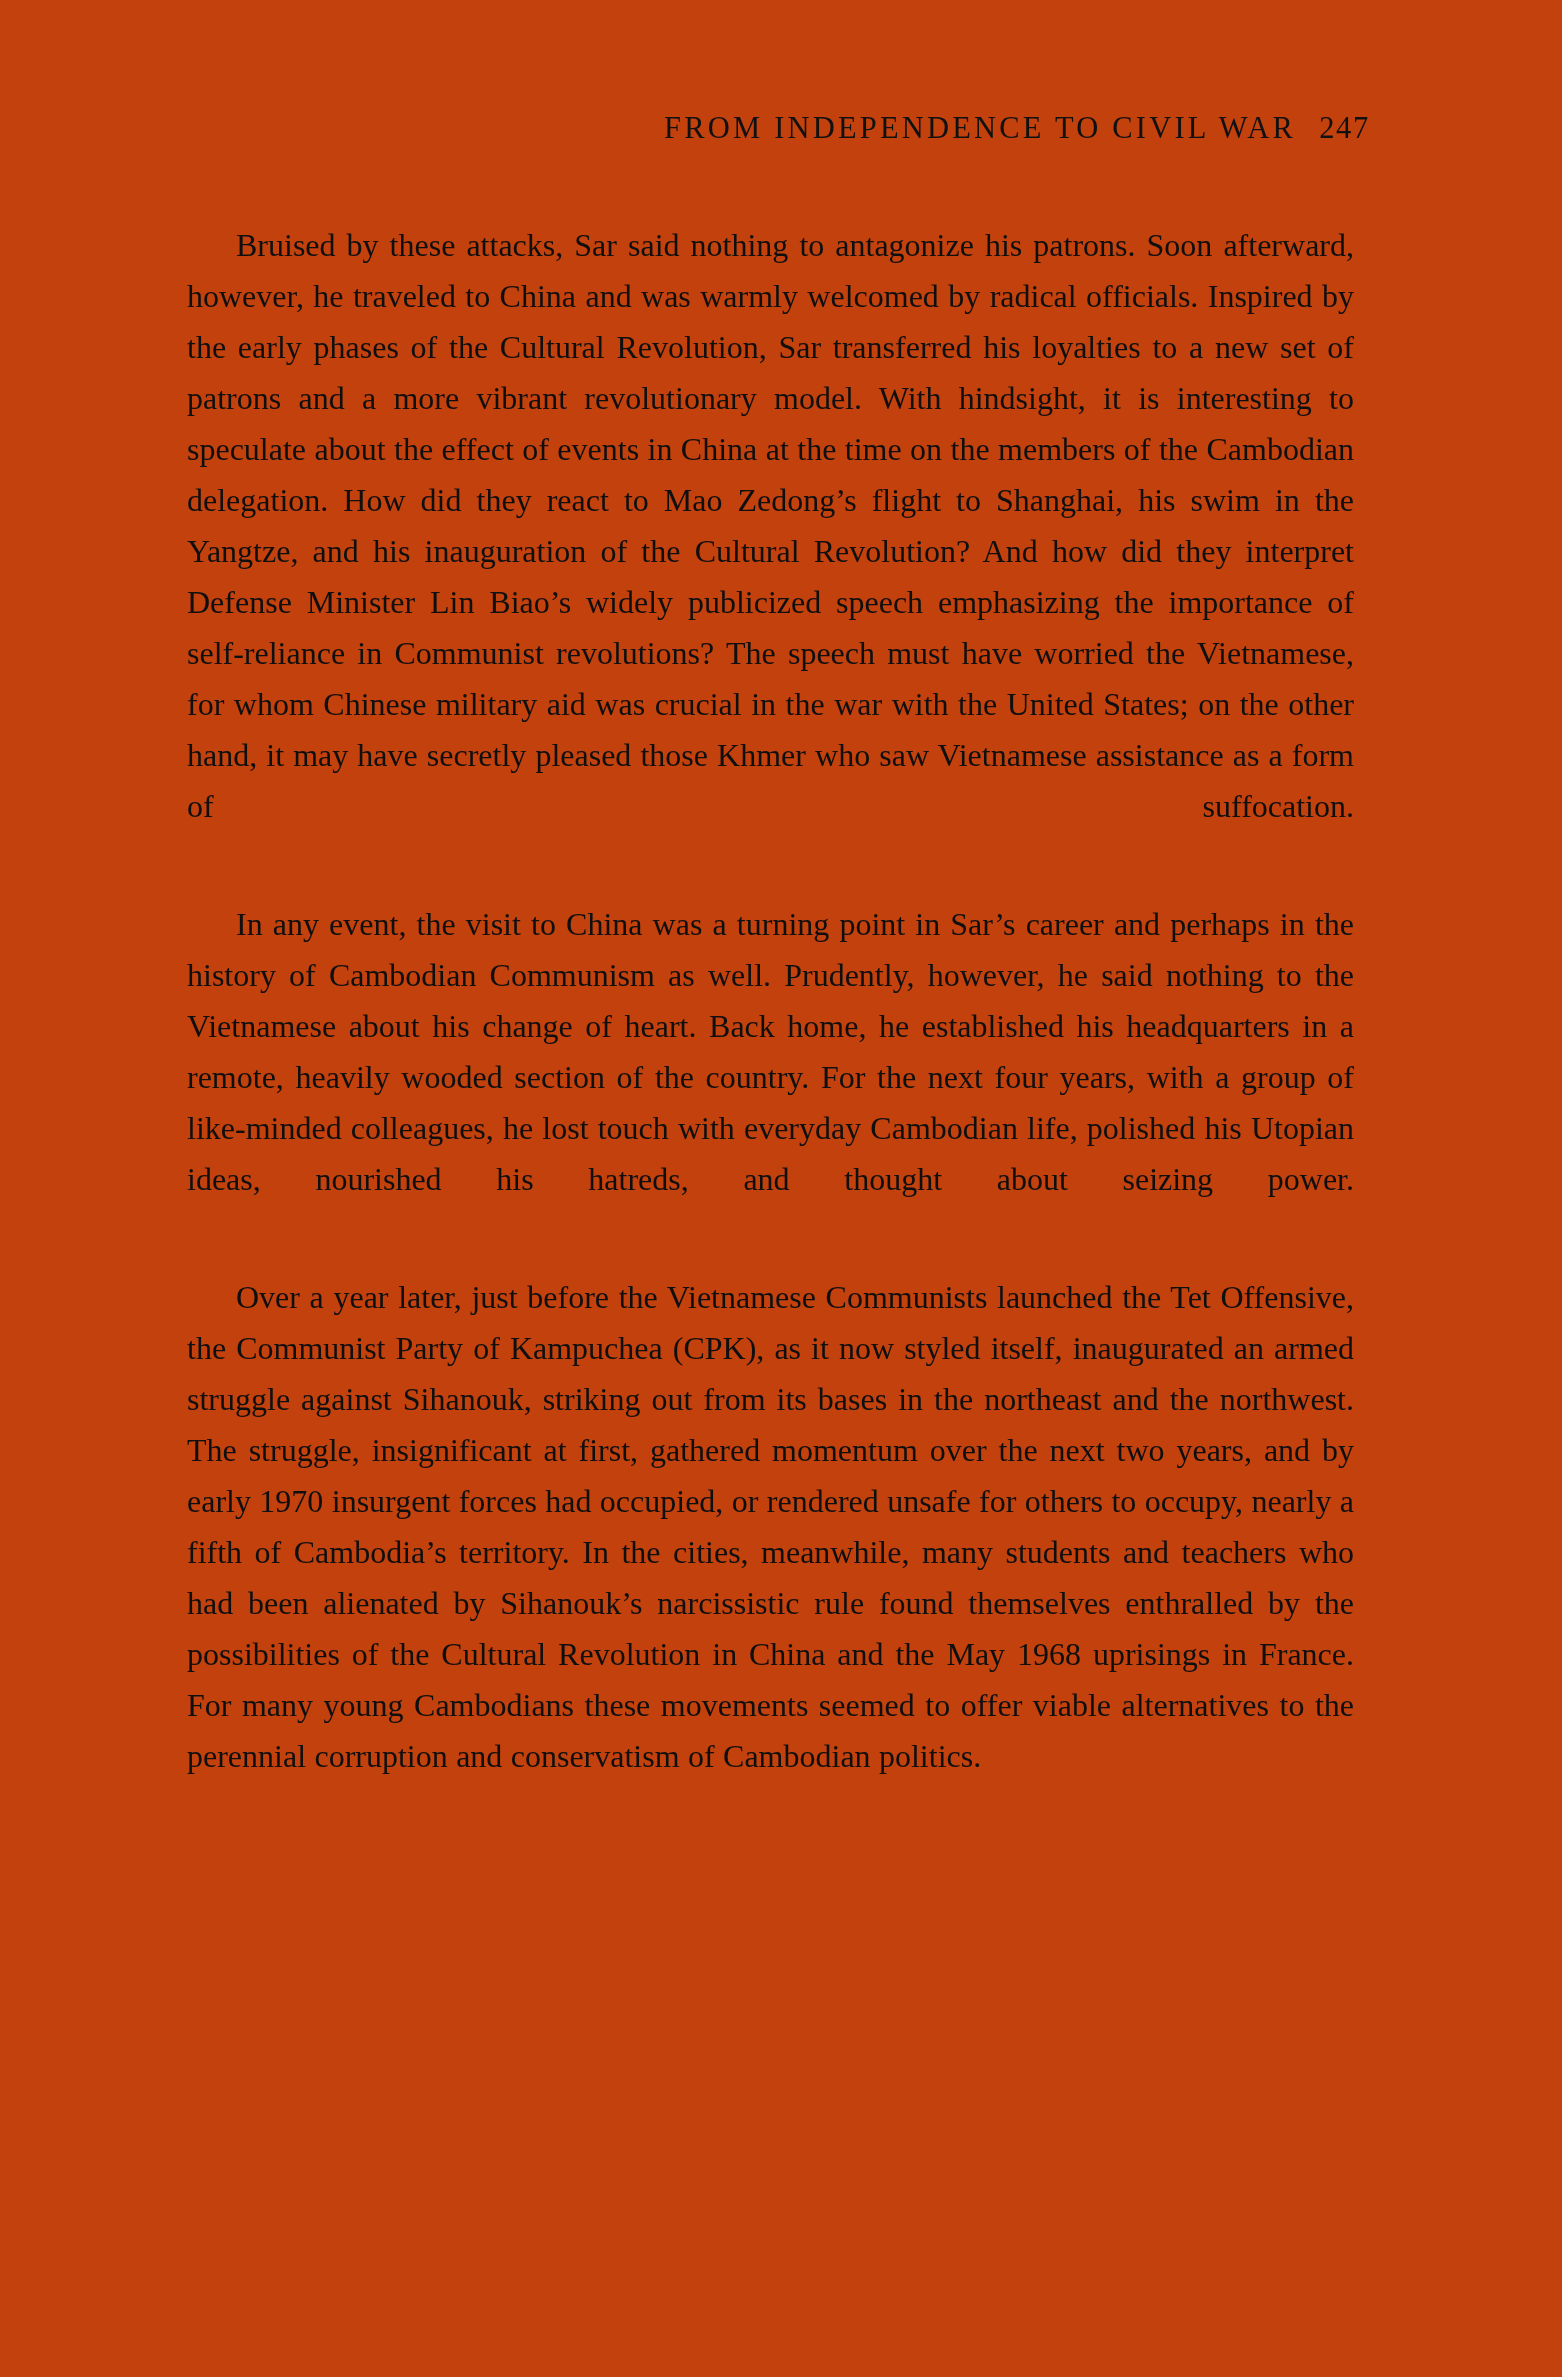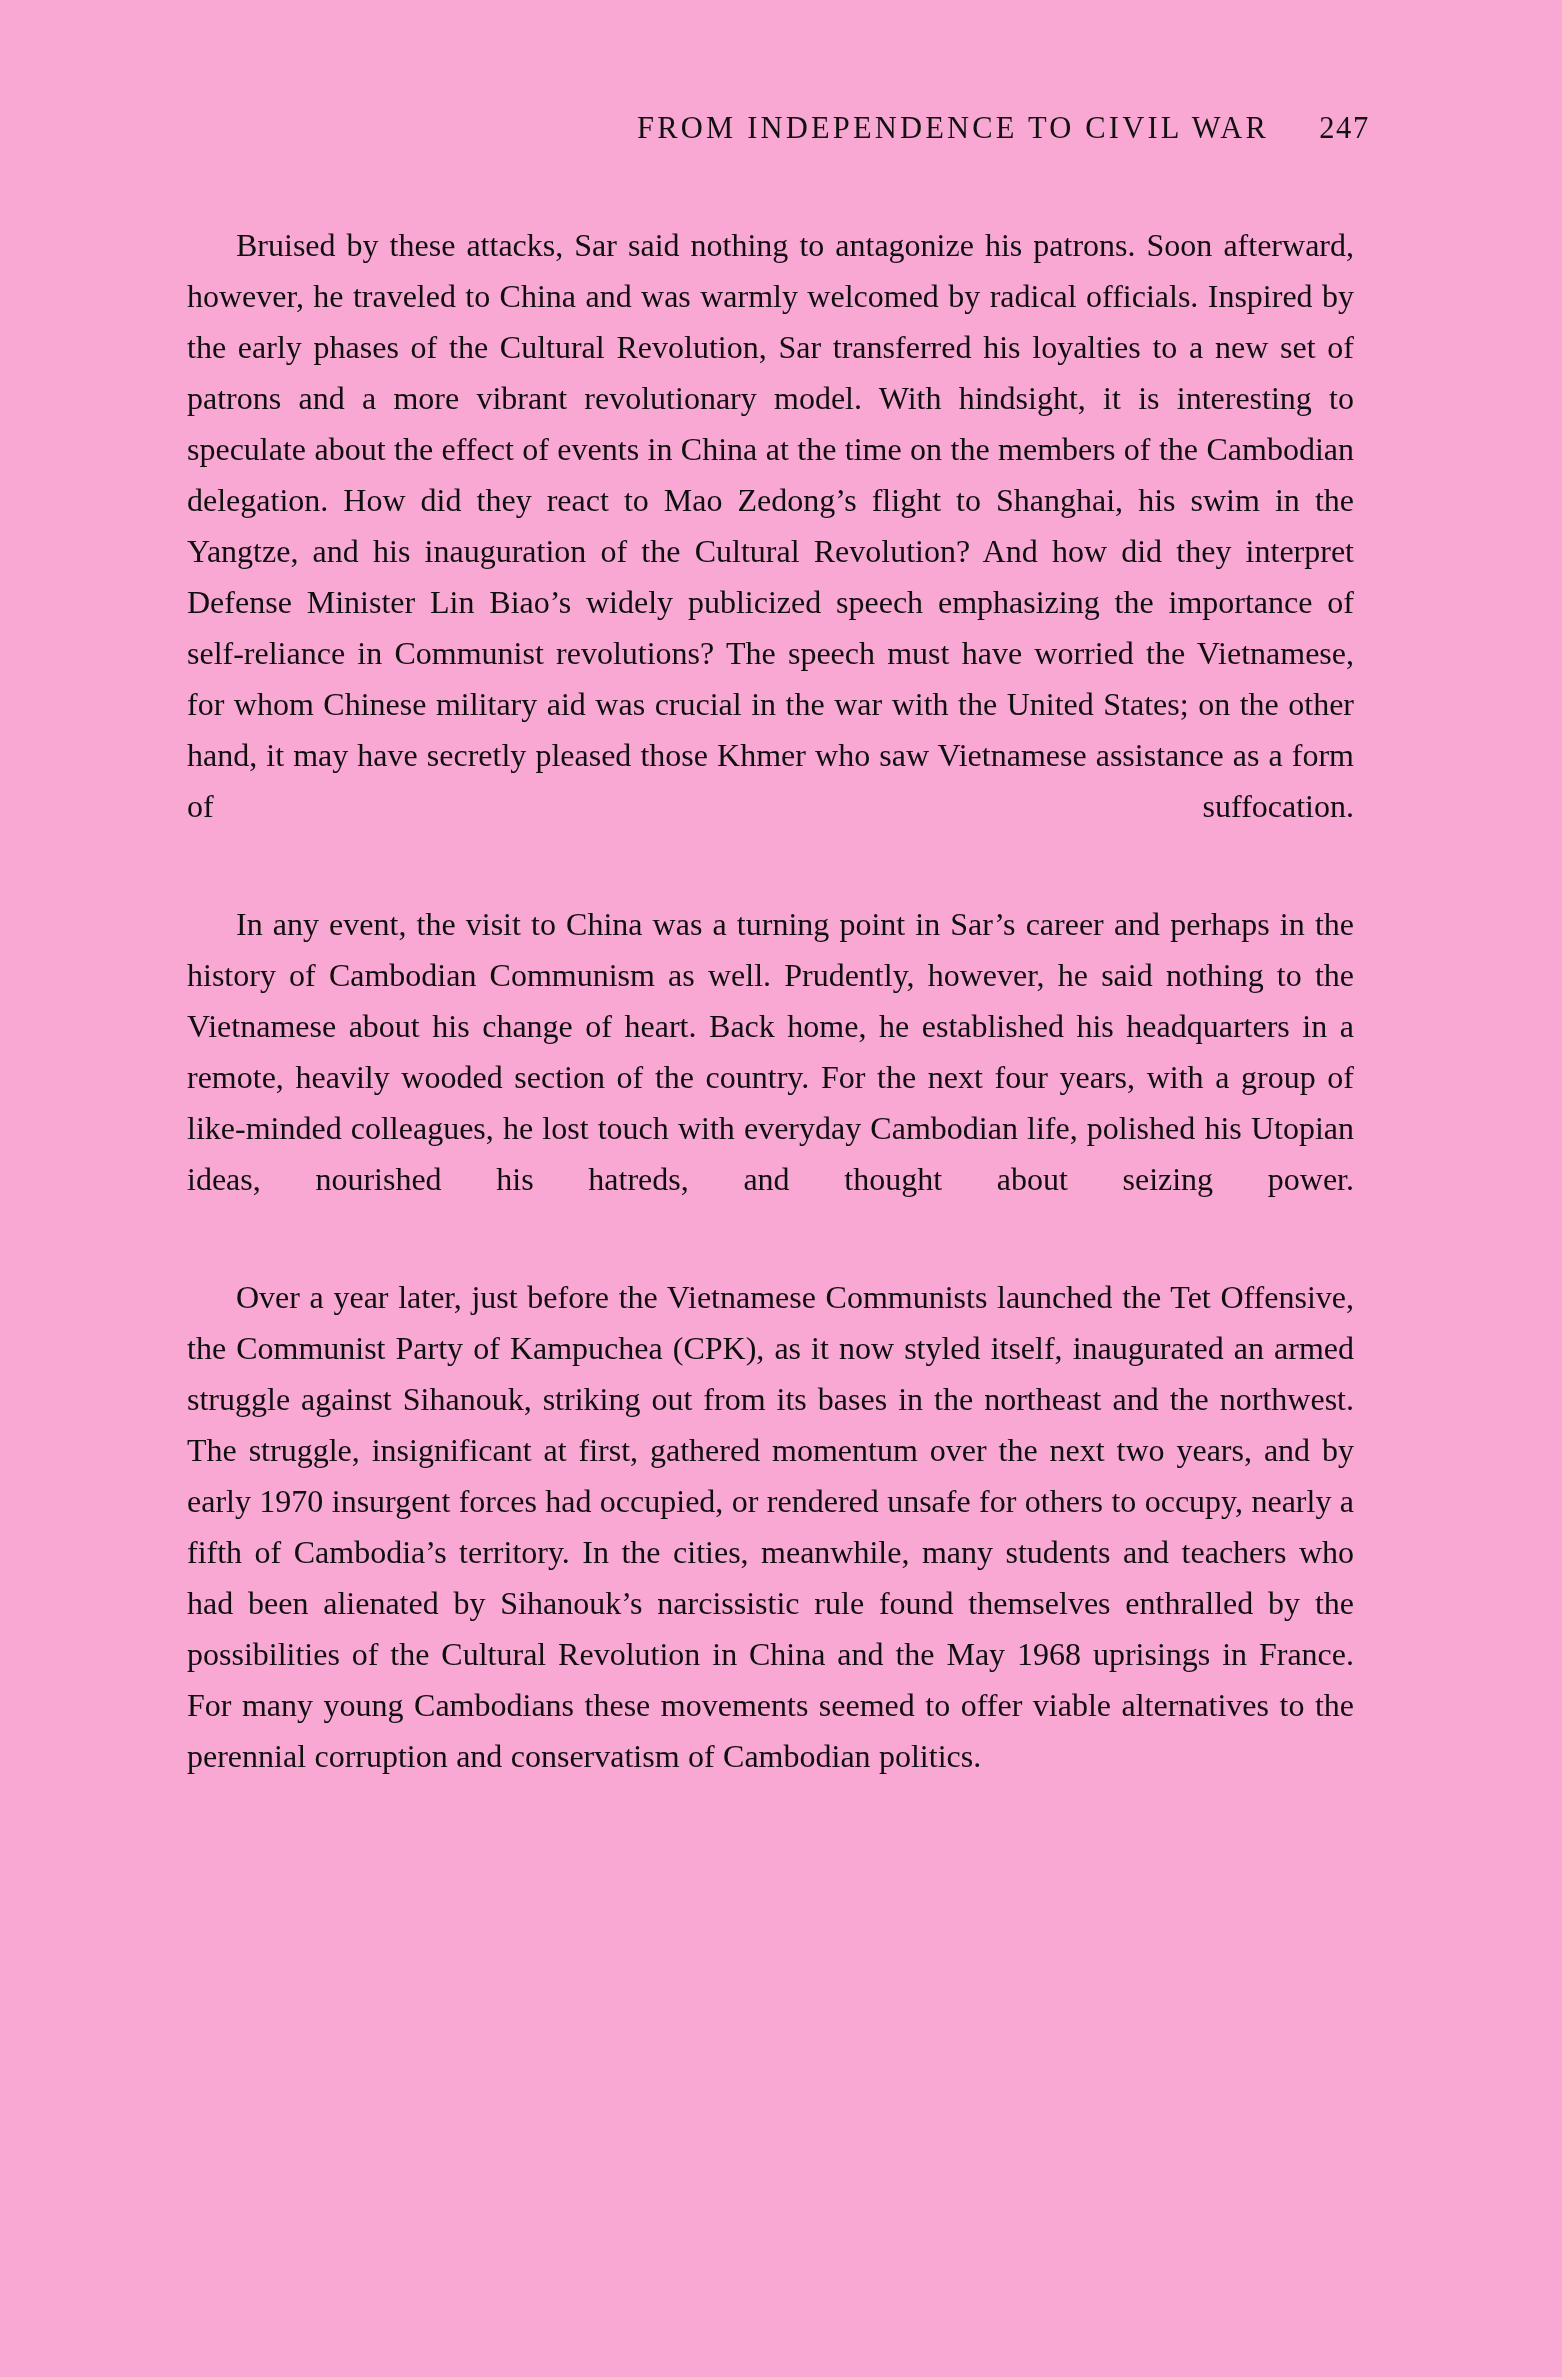--- a/index.html
+++ b/index.html
@@ -5,21 +5,21 @@
   html, body {
     margin: 0;
     padding: 0;
     background: #ffffff;
   }
 
   .page {
     position: relative;
     width: 1563px;
     height: 2377px;
-    background: #f9a8d4;
+    background: #c2410c;
     box-sizing: border-box;
     overflow: hidden;
     font-family: "Liberation Serif", "DejaVu Serif", serif;
     color: #100f10;
   }
 
   
   .running-head {
     position: absolute;
     left: 171px;
@@ -34,21 +34,21 @@
     color: #121112;
     white-space: nowrap;
   }
   .running-head .rh-title {
     font-variant: normal;
     text-transform: uppercase;
     font-size: 30.5px;
     letter-spacing: 3.2px;
   }
   .running-head .rh-folio {
-    margin-left: 50px;
+    margin-left: 23px;
     letter-spacing: 1.7px;
     font-size: 30.5px;
   }
 
   
   .textblock {
     position: absolute;
     left: 171px;
     top: 204px;
     width: 1199px;

